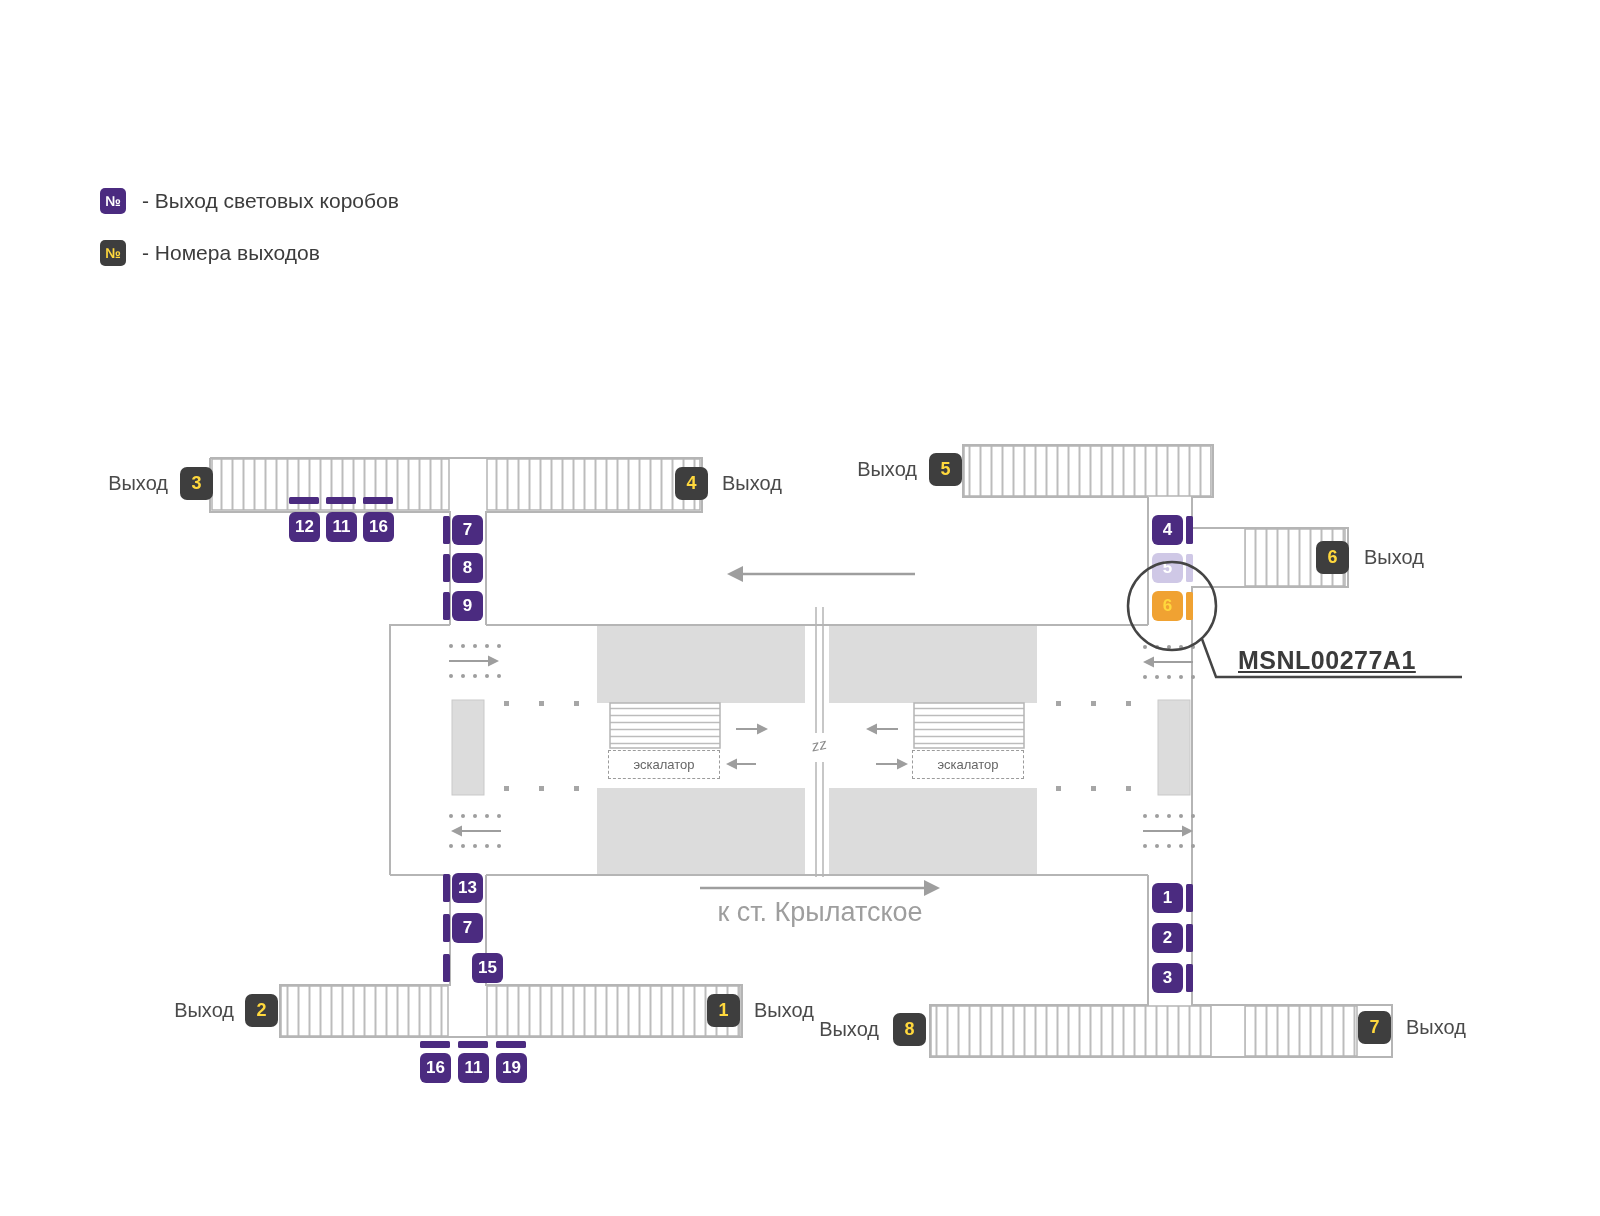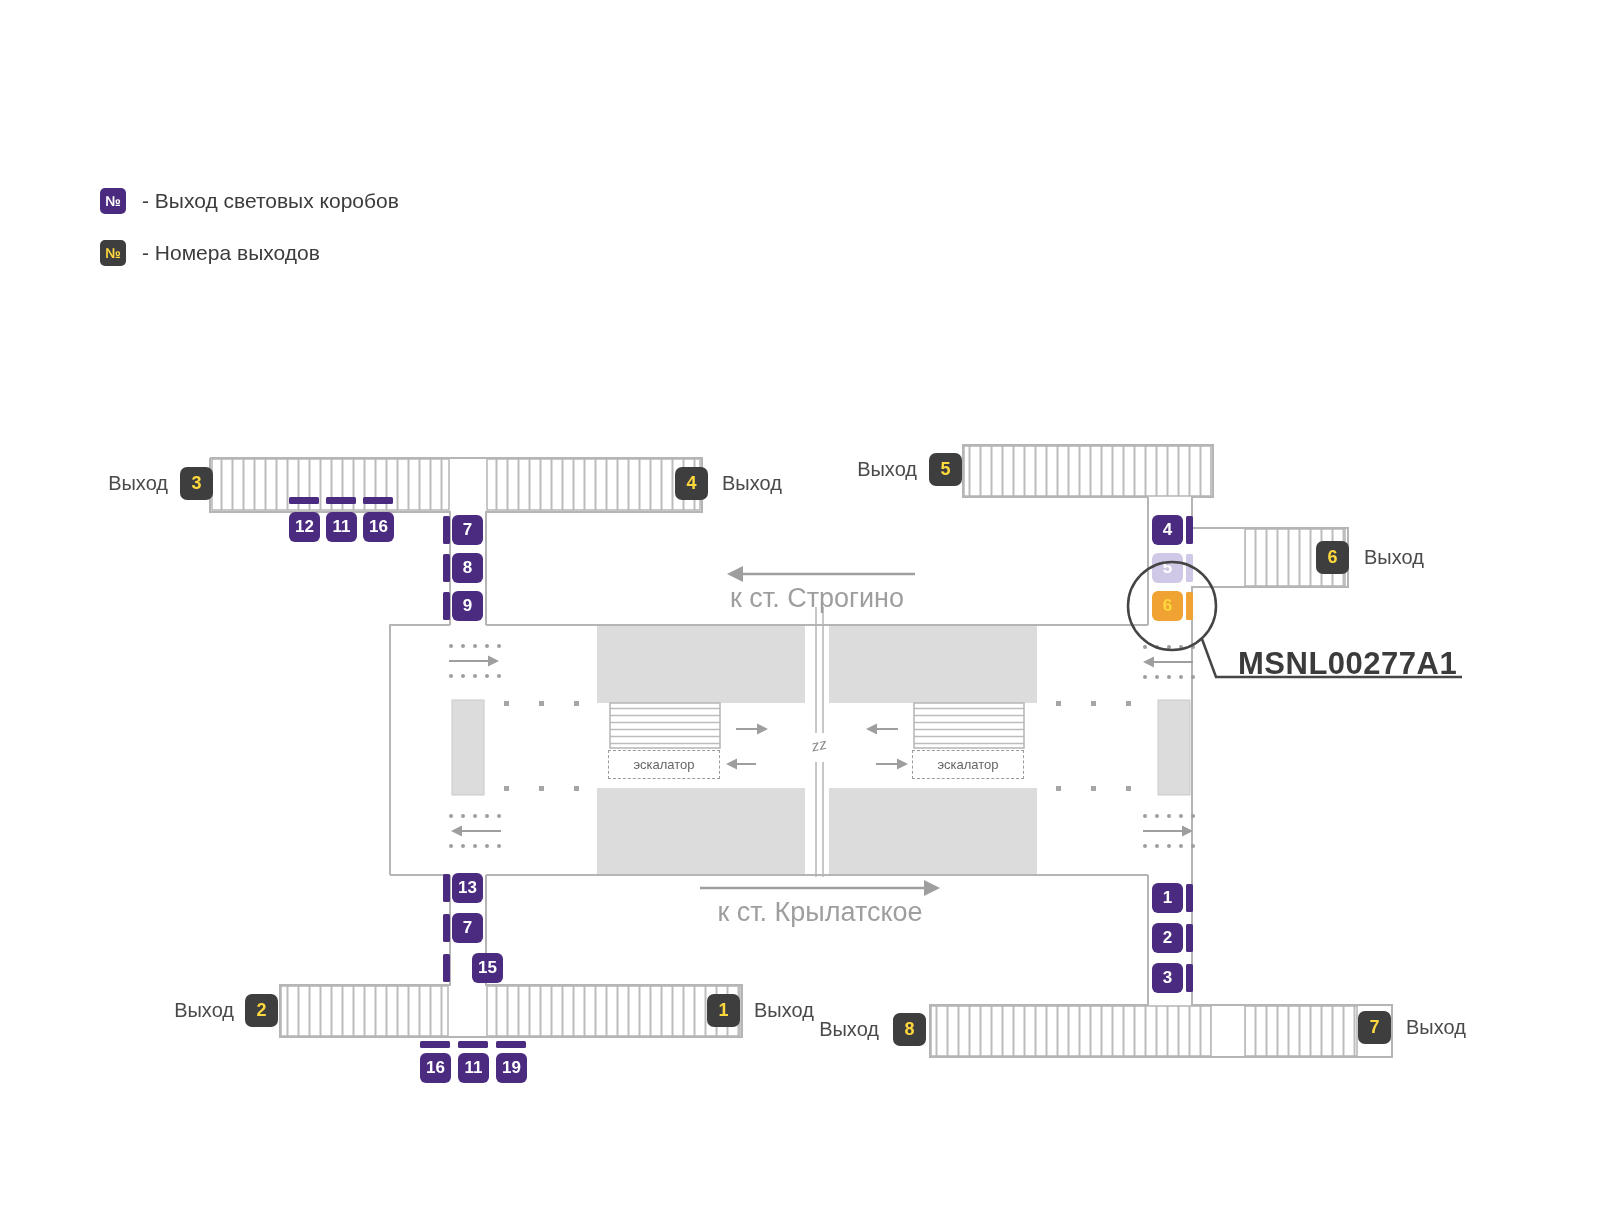--- a/index.html
+++ b/index.html
@@ -23,21 +23,21 @@
   .mk.orange{background:var(--orange,#f0a232);}
   .exit{position:absolute;width:33px;height:33px;border-radius:7px;background:var(--dark,#3e3e3e);
     color:var(--yellow,#ffd83d);font-weight:bold;font-size:18px;display:flex;align-items:center;justify-content:center;}
   .exit-text{position:absolute;font-size:20px;line-height:33px;color:#4a4a4a;}
   .tr{text-align:right;}
   .dir{position:absolute;font-size:27px;color:#9e9e9e;text-align:center;}
   .esc{position:absolute;width:112px;height:29px;border:1.5px dashed #9b9b9b;background:#fff;box-sizing:border-box;
     display:flex;align-items:center;justify-content:center;font-size:13px;color:#666;}
   .zz{position:absolute;left:802px;top:736px;width:34px;text-align:center;font-size:15px;font-style:italic;
     color:#8a8a8a;background:#fff;transform:rotate(-12deg);}
-  .msnl{position:absolute;left:1238px;top:646px;font-size:31px;font-weight:bold;color:#3b3b3b;letter-spacing:0.5px;}
+  .msnl{position:absolute;left:1238px;top:646px;font-size:25px;font-weight:bold;color:#3b3b3b;letter-spacing:0.5px;text-decoration:underline;}
 </style>
 </head>
 <body>
 
 <div class="stage">
 
   <svg class="abs" style="left:0;top:0" width="1600" height="1216" viewBox="0 0 1600 1216">
     <defs>
       <pattern id="hv" width="11" height="12" patternUnits="userSpaceOnUse">
         <path d="M1.5,0 V12" stroke="#bcbcbc" stroke-width="2"></path>
@@ -168,21 +168,20 @@
         <circle cx="1193" cy="677" r="2"></circle>
     </g>
   </svg>
 
 
   <span class="lg-badge purple" style="left:100px;top:188px">№</span>
   <span class="lg-text" style="left:142px;top:188px">- Выход световых коробов</span>
   <span class="lg-badge dark" style="left:100px;top:240px">№</span>
   <span class="lg-text" style="left:142px;top:240px">- Номера выходов</span>
 
-  <div class="dir" style="left:667px;top:583px;width:300px">к ст. Строгино</div>
   <div class="dir" style="left:670px;top:897px;width:300px">к ст. Крылатское</div>
 
   <div class="esc" style="left:608px;top:750px">эскалатор</div>
   <div class="esc" style="left:912px;top:750px">эскалатор</div>
 
   <div class="zz">zz</div>
 
   <div class="lb" style="left:452px;top:515px">7</div>
   <div class="mk mv" style="left:443px;top:516px"></div>
   <div class="lb" style="left:452px;top:553px">8</div>

